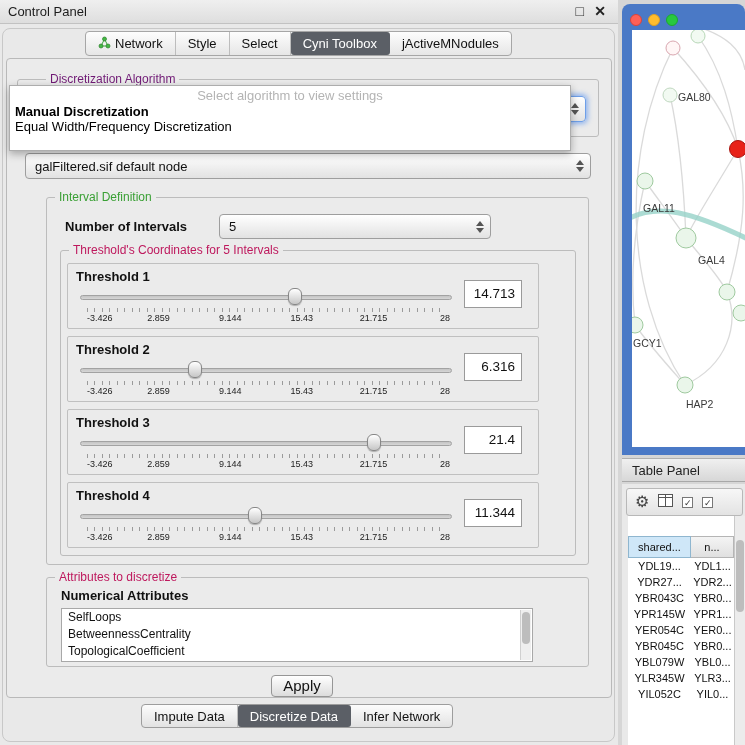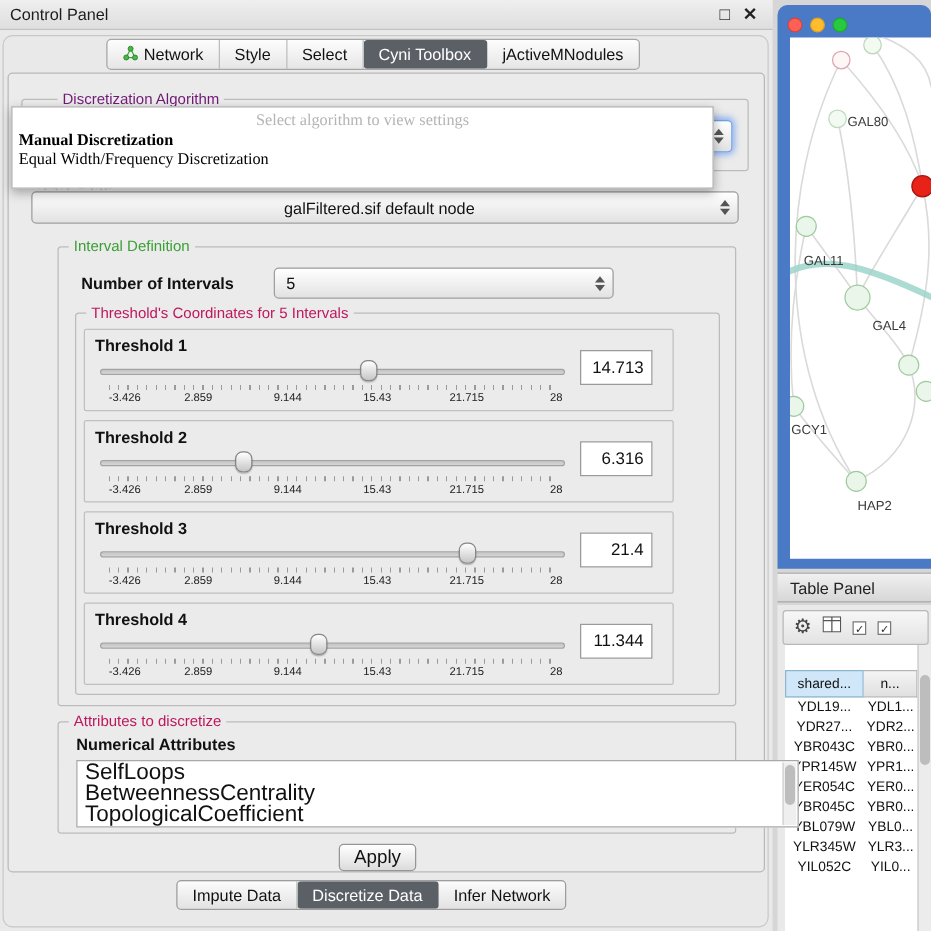--- a/index.html
+++ b/index.html
@@ -38,21 +38,21 @@
   .combo { position:absolute; border:1px solid #9e9e9e; border-radius:4px;
            background:linear-gradient(#ffffff,#e2e2e2); display:flex; align-items:center;
            font-size:13px; color:#111; }
   .combo-text { flex:1; padding-left:9px; white-space:nowrap; overflow:hidden; }
   .stepper { width:18px; display:flex; flex-direction:column; align-items:center; gap:2px; padding-right:2px; }
   .arr-up { width:0; height:0; border-left:4px solid transparent; border-right:4px solid transparent; border-bottom:5px solid #555; }
   .arr-dn { width:0; height:0; border-left:4px solid transparent; border-right:4px solid transparent; border-top:5px solid #555; }
   .combo.focused { border-color:#6e9fe8; box-shadow:0 0 5px 2px rgba(95,150,240,.65); }
 
   .popup { position:absolute; left:2px; top:26px; width:562px; height:66px; background:#fff;
-           border:1px solid #adadad; box-shadow:0 3px 8px rgba(0,0,0,.3); z-index:8;font-family:Liberation Serif, serif; }
+           border:1px solid #adadad; box-shadow:0 3px 8px rgba(0,0,0,.3); z-index:8; }
   .popup-header { text-align:center; color:#b4b4b4; font-size:13px; margin-top:2px; height:16px; }
   .popup-item { font-size:13px; padding-left:5px; height:15px; line-height:15px; color:#000; }
   .popup-item.bold { font-weight:bold; }
 
   .plain-label { position:absolute; font-size:13px; color:#111; }
   .bold-label { position:absolute; font-size:13px; font-weight:bold; color:#111; }
 
   .th-block { position:absolute; left:6px; width:472px; height:66px; border:1px solid #c0c0c0; border-radius:2px; }
   .th-label { position:absolute; left:8px; top:5px; font-size:13px; font-weight:bold; }
   .slider { position:absolute; left:12px; top:24px; width:372px; height:18px; }
@@ -62,22 +62,22 @@
            background:linear-gradient(#ffffff,#c6c6c6); border:1px solid #878787; border-radius:6px;
            box-shadow:0 1px 1px rgba(0,0,0,.25); }
   .ticks { position:absolute; left:19px; top:44px; width:358px; height:4px;
            background-image:repeating-linear-gradient(to right, #9a9a9a 0 1px, transparent 1px 7.5px); }
   .tick-labels { position:absolute; left:19px; top:49px; width:358px; height:11px; font-size:9px; color:#222; }
   .tick-labels span { position:absolute; transform:translateX(-50%); white-space:nowrap; }
   .tick-labels span.first { transform:none; }
   .th-value { position:absolute; left:396px; top:16px; width:58px; height:28px; background:#fff;
               border:1px solid #9a9a9a; font-size:13.5px; text-align:right; line-height:26px; padding-right:6px; }
 
-  .listbox { position:absolute; left:14px; top:30px; width:578px; height:54px; background:#fff;
-             border:1px solid #a8a8a8; overflow:hidden; font-size:18px; }
+  .listbox { position:absolute; left:14px; top:30px; width:472px; height:54px; background:#fff;
+             border:1px solid #a8a8a8; overflow:hidden; font-size:12px; }
   .listbox .li { height:17px; line-height:17px; padding-left:6px; white-space:nowrap; }
   .vscroll { position:absolute; top:1px; bottom:1px; right:1px; width:11px; background:#efefef; border-left:1px solid #d0d0d0; }
   .vthumb { position:absolute; left:1px; width:8px; background:#bdbdbd; border-radius:4px; }
 
   .apply-btn { position:absolute; left:264px; top:616px; width:62px; height:22px;
                border:1px solid #969696; border-radius:4px; background:linear-gradient(#ffffff,#dcdcdc);
                font-size:15px; text-align:center; line-height:20px; }
 
   .bottom-tabs { position:absolute; left:141px; top:704px; height:24px; display:flex; align-items:stretch;
                  border:1px solid #9d9d9d; border-radius:4px; background:linear-gradient(#fcfcfc,#e2e2e2); z-index:5; }
@@ -172,21 +172,21 @@
       </div>
     </div>
 
     <div class="popup">
       <div class="popup-header">Select algorithm to view settings</div>
       <div class="popup-item bold">Manual Discretization</div>
       <div class="popup-item">Equal Width/Frequency Discretization</div>
     </div>
 
     <span class="plain-label" style="left:20px; top:80px;">Table Data</span>
-    <div class="combo" style="left:18px; top:94px; width:566px; height:26px;text-align:center;">
+    <div class="combo" style="left:18px; top:94px; width:566px; height:26px;">
       <span class="combo-text">galFiltered.sif default node</span>
       <span class="stepper">
         <span class="arr-up"></span>
           <span class="arr-dn"></span>
       </span>
     </div>
 
     <div class="group" style="left:39px; top:138px; width:543px; height:368px;padding-left:48px;">
       <span class="group-title gt-green">Interval Definition</span>
 

